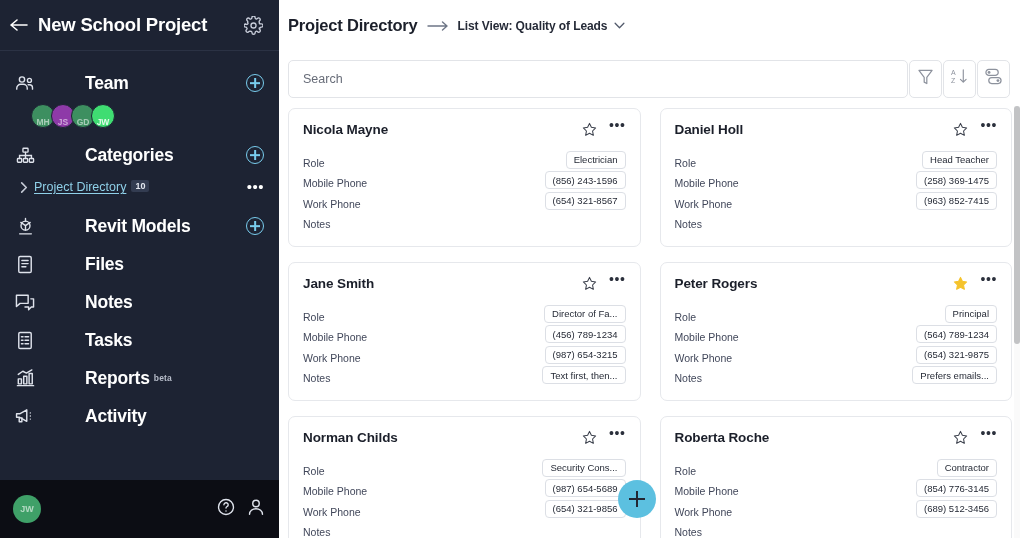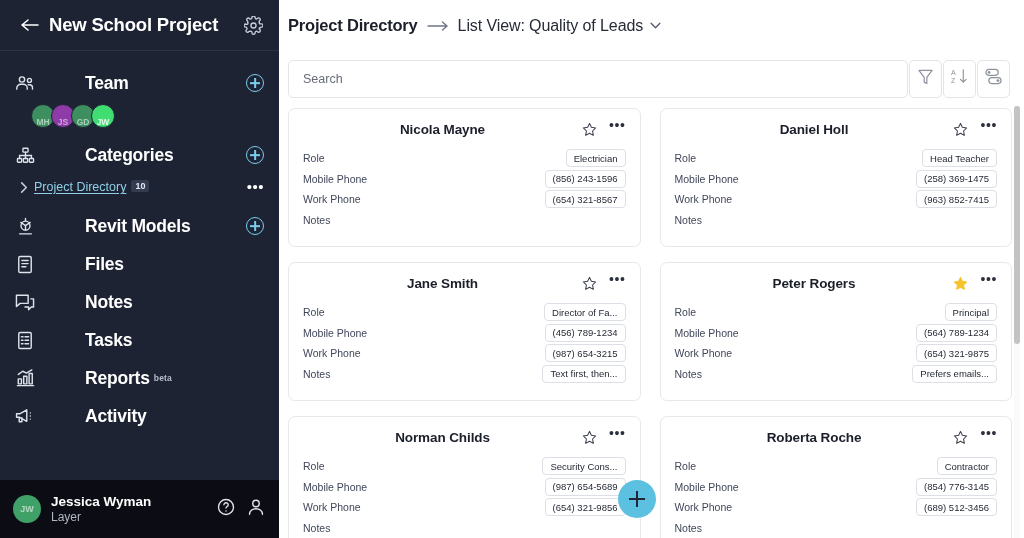--- a/index.html
+++ b/index.html
@@ -15,21 +15,21 @@
   .sidebar {
     width: 279px; height: 538px;
     background: #1d2333;
     display: flex; flex-direction: column;
     flex: 0 0 279px;
     position: relative;
   }
   .sb-head {
     height: 51px;
     display: flex; align-items: center;
-    padding: 0 16px 0 20px;
+    padding: 0 16px 0 9px;
     border-bottom: 1px solid #2b3244;
   }
   .back-arrow {
     width: 20px; height: 20px; flex: 0 0 20px;
     color: #ffffff; margin-right: 9px;
     display: flex; align-items: center; justify-content: center;
   }
   .proj-title {
     color: #ffffff; font-size: 18.5px; font-weight: bold;
     letter-spacing: -0.2px; flex: 1; white-space: nowrap;
@@ -120,21 +120,21 @@
     flex: 1; height: 538px; background: #ffffff;
     display: flex; flex-direction: column; position: relative;
     min-width: 0;
   }
   .main-head {
     height: 51px; display: flex; align-items: center;
     padding: 0 18px 0 9px; flex: 0 0 51px;
   }
   .mh-title { font-size: 16.5px; font-weight: bold; color: #1b1f2a; letter-spacing: -0.2px; }
   .mh-arrow { color: #6e7686; margin: 0 9px; font-size: 15px; display: flex; align-items: center; }
-  .mh-sub { font-size: 16px; font-weight: normal; color: #262b38; letter-spacing: -0.1px; text-align: right; }
+  .mh-sub { font-size: 12px; font-weight: bold; color: #262b38; letter-spacing: -0.1px; text-align: right; }
   .mh-chev { color: #525a6b; margin-left: 7px; display: flex; align-items: center; }
 
   .toolbar {
     display: flex; align-items: center; gap: 1px;
     padding: 0 14px 0 9px; height: 55px; flex: 0 0 55px;
   }
   .search-box {
     flex: 1; height: 38px;
     border: 1px solid #e2e4e8; border-radius: 5px;
     display: flex; align-items: center; padding: 0 14px;
@@ -159,29 +159,29 @@
   }
   .cards-grid {
     display: grid; grid-template-columns: 1fr 1fr;
     gap: 15px 19px; padding-top: 2px;
   }
   .card {
     border: 1px solid #e6e8ec; border-radius: 7px;
     background: #fff; padding: 13px 14px 14px 14px;
     min-height: 139px;
   }
-  .card-top { display: flex; align-items: flex-start; margin-bottom: 11px; text-align: center; }
+  .card-top { display: flex; align-items: flex-start; margin-bottom: 11px; }
   .card-name {
     font-size: 13.5px; font-weight: bold; color: #1b1f2a;
     letter-spacing: -0.1px; flex: 1;
   }
   .star { width: 15px; height: 15px; flex: 0 0 15px; margin-right: 12px; }
   .card-dots { color: #2b303c; font-size: 14px; line-height: 6px; letter-spacing: 0.6px; }
 
-  .field { display: flex; align-items: center; height: 20.5px; }
+  .field { display: flex; align-items: flex-end; height: 20.5px; }
   .f-label { font-size: 10.5px; color: #41475a; flex: 1; }
   .pill {
     border: 1px solid #dcdfe5; border-radius: 4px;
     font-size: 9.5px; color: #1f2430;
     padding: 2.5px 7px; white-space: nowrap;
     background: #fff;
   }
 
   .fab {
     position: absolute; left: 339px; top: 480px;
@@ -346,24 +346,20 @@
         </span>
         <span class="sb-label">Activity</span>
       </div>
 
     </div>
 
     <div class="sb-foot">
       <div class="foot-av">
           <span>JW</span>
         </div>
-      <div>
-        <div class="foot-name">Jessica Wyman</div>
-        <div class="foot-sub">Layer</div>
-      </div>
       <div class="foot-icons">
         <span>
           <svg width="18" height="18" viewBox="0 0 20 20" fill="none" stroke="currentColor" stroke-width="1.5">
               <circle cx="10" cy="10" r="8.3"></circle>
               <path d="M7.7 7.6a2.35 2.35 0 114.6.7c-.3 1.2-2.3 1.4-2.3 2.9" stroke-linecap="round"></path>
               <circle cx="10" cy="14.4" r="0.85" fill="currentColor" stroke="none"></circle>
             </svg>
         </span>
         <span>
           <svg width="18" height="18" viewBox="0 0 20 20" fill="none" stroke="currentColor" stroke-width="1.6" stroke-linecap="round" stroke-linejoin="round">

